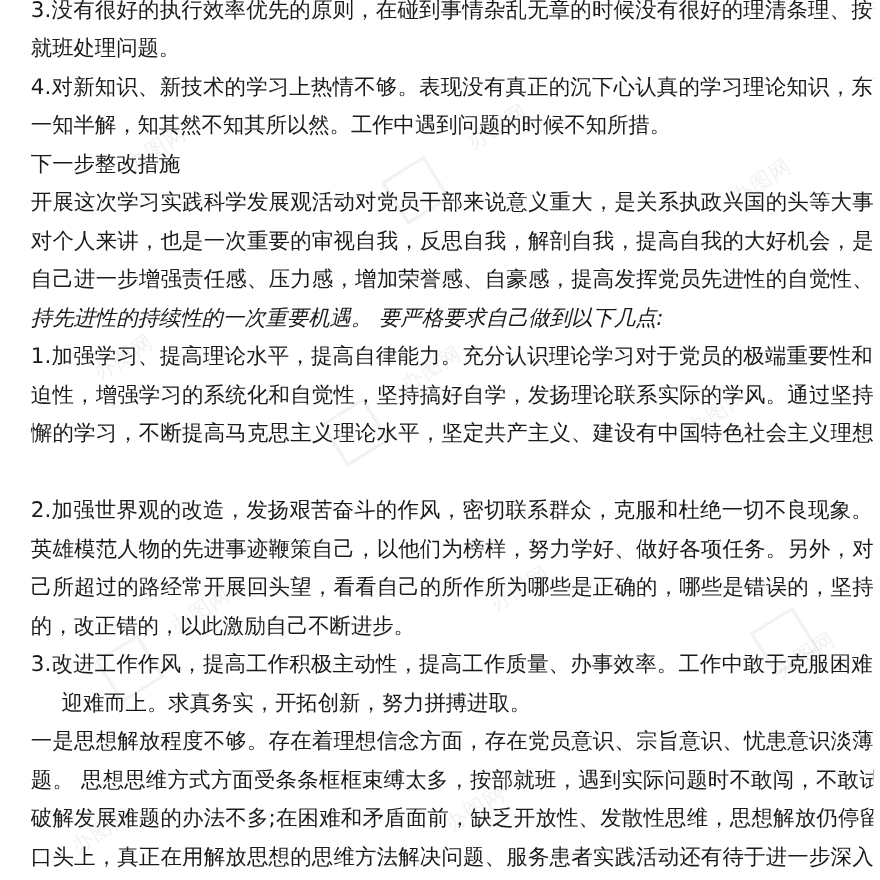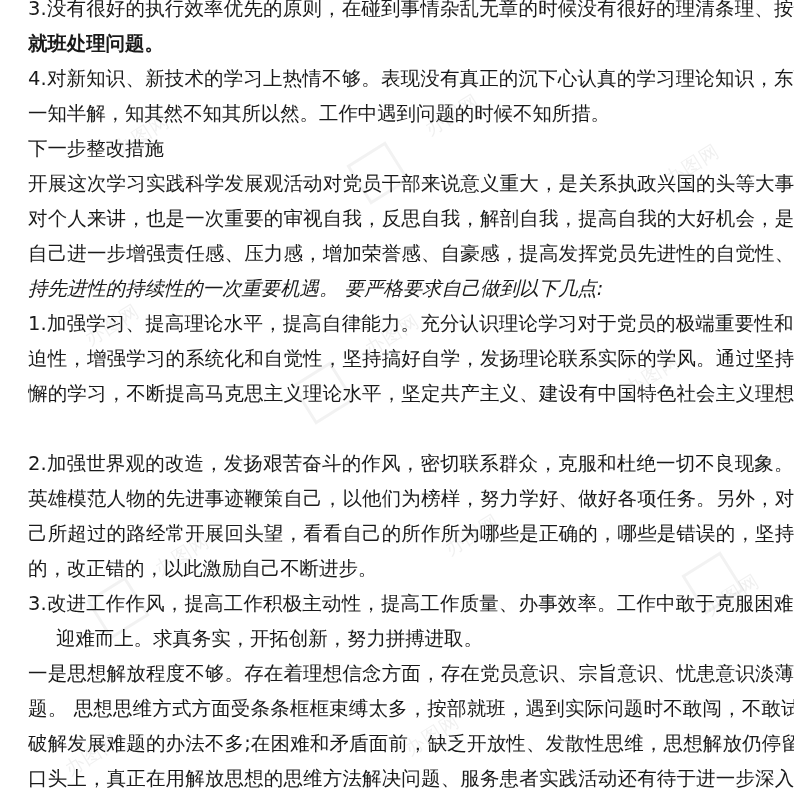--- a/index.html
+++ b/index.html
@@ -94,21 +94,21 @@
     <div class="wm" style="left:440px;  top:540px;">办图网</div>
     <div class="wm-box" style="left:690px;  top:560px;"></div>
     <div class="wm" style="left:700px;  top:600px;">办图网</div>
 
     <div class="wm" style="left:60px;   top:760px;">办图网</div>
     <div class="wm" style="left:400px;  top:740px;">办图网</div>
   </div>
 
   <div id="doc-body">
       <div class="doc-line full clip-top" style="top: -9px;">3.没有很好的执行效率优先的原则，在碰到事情杂乱无章的时候没有很好的理清条理、按部</div>
-      <div class="doc-line" style="top: 26px; font-weight: bold;">就班处理问题。</div>
+      <div class="doc-line" style="top: 26px;">就班处理问题。</div>
       <div class="doc-line full" style="top: 61px;">4.对新知识、新技术的学习上热情不够。表现没有真正的沉下心认真的学习理论知识，东西</div>
       <div class="doc-line" style="top: 96px;">一知半解，知其然不知其所以然。工作中遇到问题的时候不知所措。</div>
       <div class="doc-line" style="top: 131px;">下一步整改措施</div>
       <div class="doc-line full" style="top: 166px;">开展这次学习实践科学发展观活动对党员干部来说意义重大，是关系执政兴国的头等大事，</div>
       <div class="doc-line full" style="top: 201px;">对个人来讲，也是一次重要的审视自我，反思自我，解剖自我，提高自我的大好机会，是让</div>
       <div class="doc-line full" style="top: 236px;">自己进一步增强责任感、压力感，增加荣誉感、自豪感，提高发挥党员先进性的自觉性、保</div>
       <div class="doc-line" style="top: 271px; font-style: italic;">持先进性的持续性的一次重要机遇。 要严格要求自己做到以下几点:</div>
       <div class="doc-line full" style="top: 306px;">1.加强学习、提高理论水平，提高自律能力。充分认识理论学习对于党员的极端重要性和紧</div>
       <div class="doc-line full" style="top: 341px;">迫性，增强学习的系统化和自觉性，坚持搞好自学，发扬理论联系实际的学风。通过坚持不</div>
       <div class="doc-line full" style="top: 376px;">懈的学习，不断提高马克思主义理论水平，坚定共产主义、建设有中国特色社会主义理想和</div>

